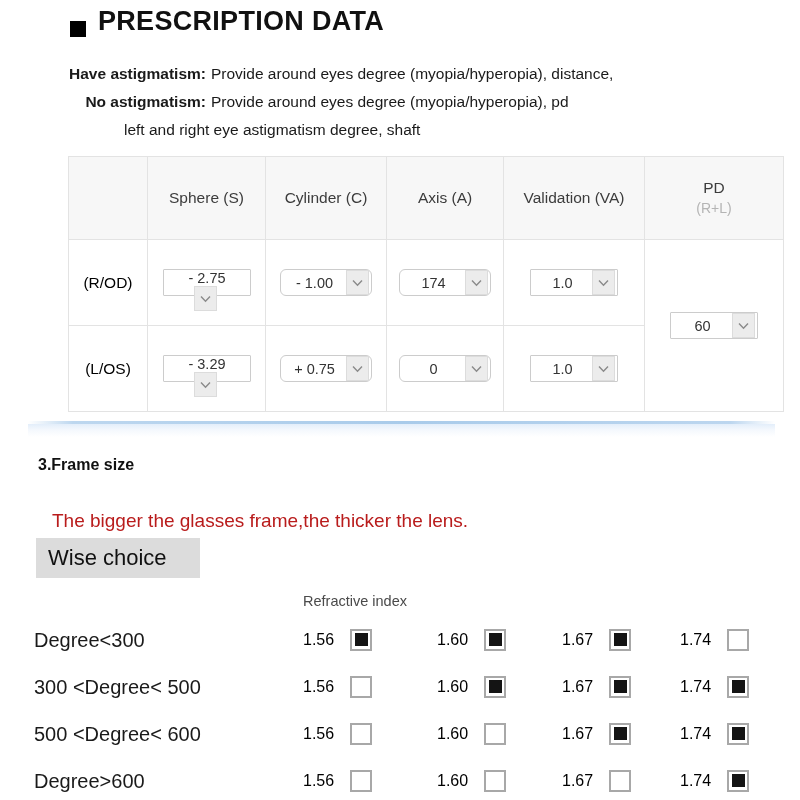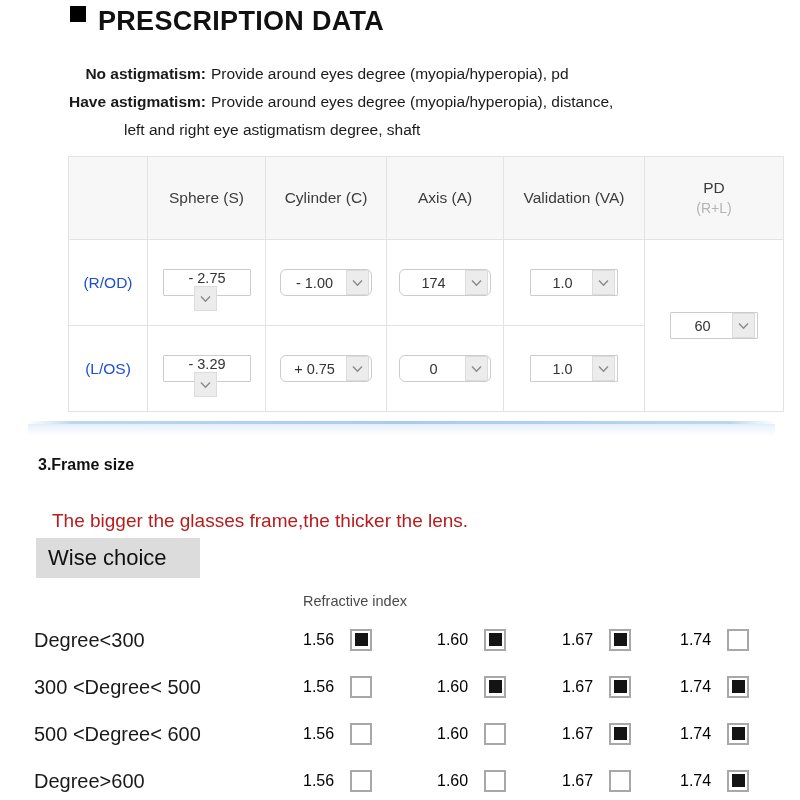--- a/index.html
+++ b/index.html
@@ -15,21 +15,21 @@
     overflow: hidden;
     position: relative;
   }
 
   
   .title-row {
     position: absolute;
     left: 70px;
     top: 6px;
     display: flex;
-    align-items: flex-start;
+    align-items: flex-end;
   }
   .bullet-square {
     width: 16px;
     height: 16px;
     background: #000000;
     margin-right: 12px;
     flex: 0 0 auto;
   }
   .title-text {
     font-size: 27px;
@@ -108,21 +108,21 @@
     font-size: 14px;
     color: #b4b4b4;
     line-height: 20px;
   }
   .rx-table tbody td {
     height: 85px;
     background: #ffffff;
   }
   .eye-label {
     font-size: 15.5px;
-    color: #1d4ed8;
+    color: #000000;
   }
 
   
   .sel {
     display: inline-flex;
     align-items: center;
     justify-content: space-between;
     box-sizing: border-box;
     height: 27px;
     border: 1px solid #cccccc;
@@ -273,26 +273,26 @@
 </head>
 <body>
 
 <div class="title-row">
   <span class="bullet-square"></span>
   <span class="title-text">PRESCRIPTION DATA</span>
 </div>
 
 <div class="intro">
   <div class="intro-line">
+    <span class="intro-label w2">Have astigmatism:</span>
+    <span class="intro-value">Provide around eyes degree (myopia/hyperopia), distance,</span>
+  </div>
+  <div class="intro-line">
     <span class="intro-label w1">No astigmatism:</span>
     <span class="intro-value">Provide around eyes degree (myopia/hyperopia), pd</span>
-  </div>
-  <div class="intro-line">
-    <span class="intro-label w2">Have astigmatism:</span>
-    <span class="intro-value">Provide around eyes degree (myopia/hyperopia), distance,</span>
   </div>
   <div class="intro-cont">left and right eye astigmatism degree, shaft</div>
 </div>
 
 <table class="rx-table">
   <thead>
     <tr>
       <th class="corner" style="width:78px"></th>
       <th style="width:117px">Sphere (S)</th>
       <th style="width:120px">Cylinder (C)</th>

